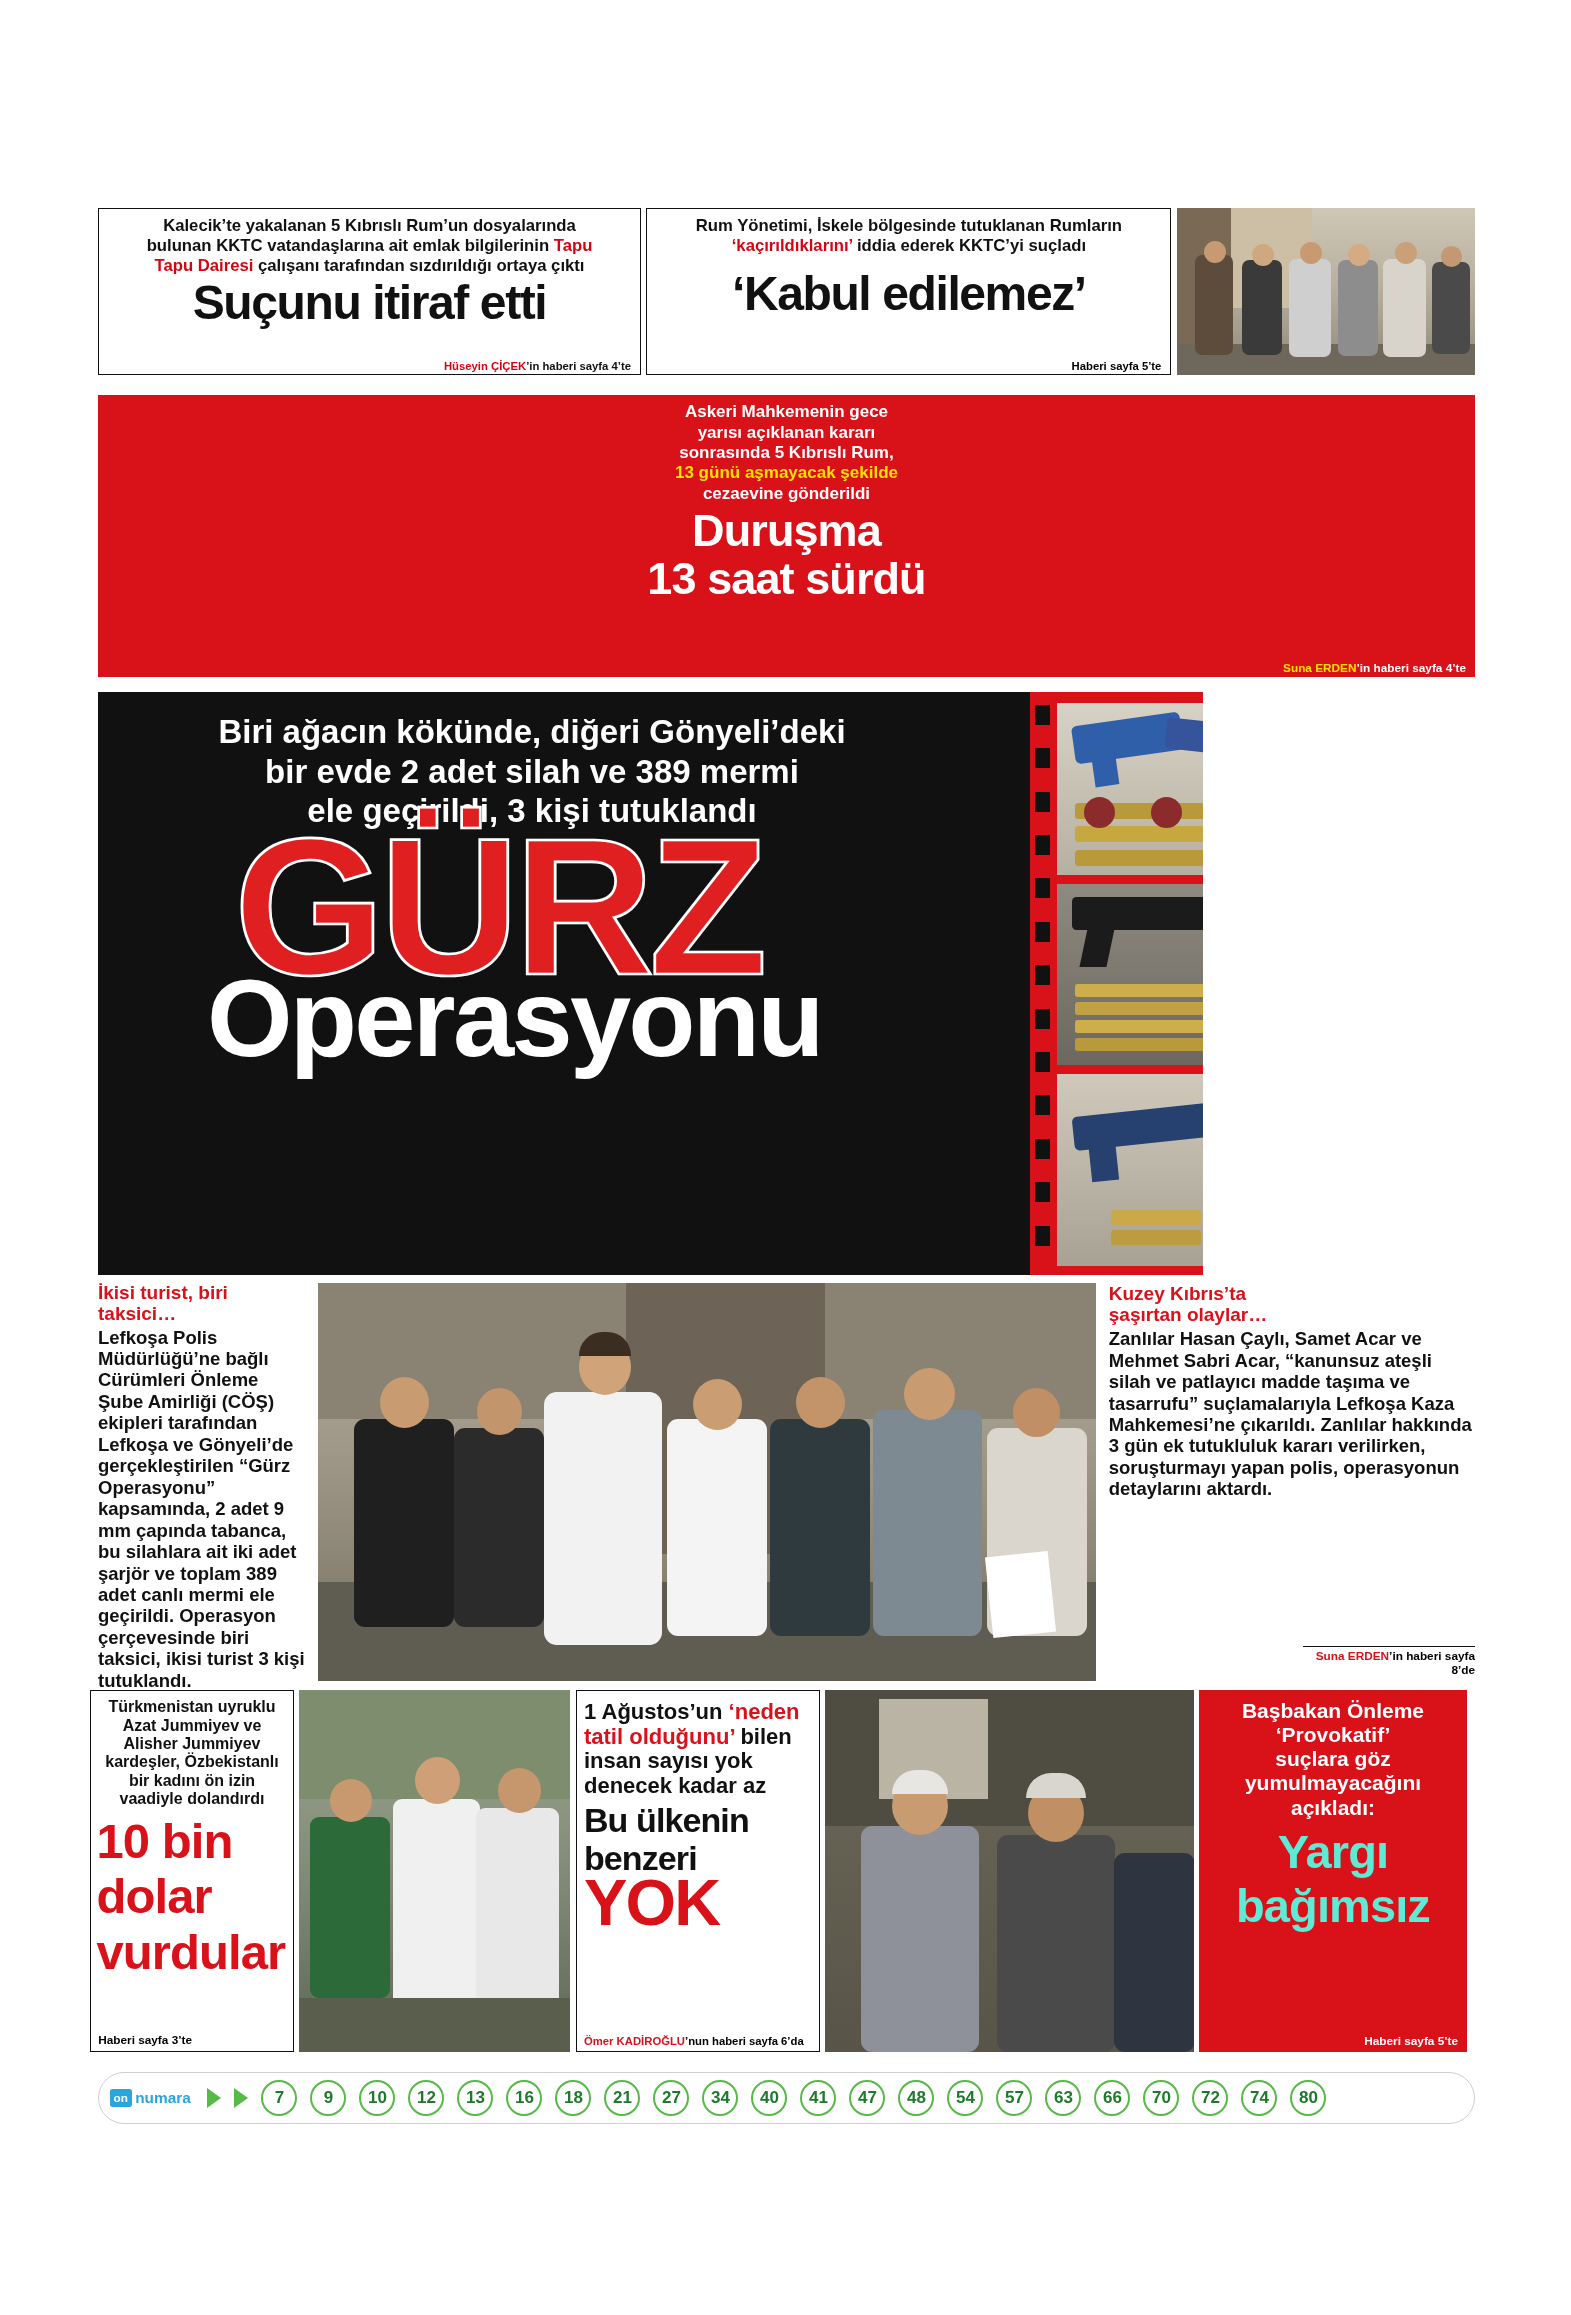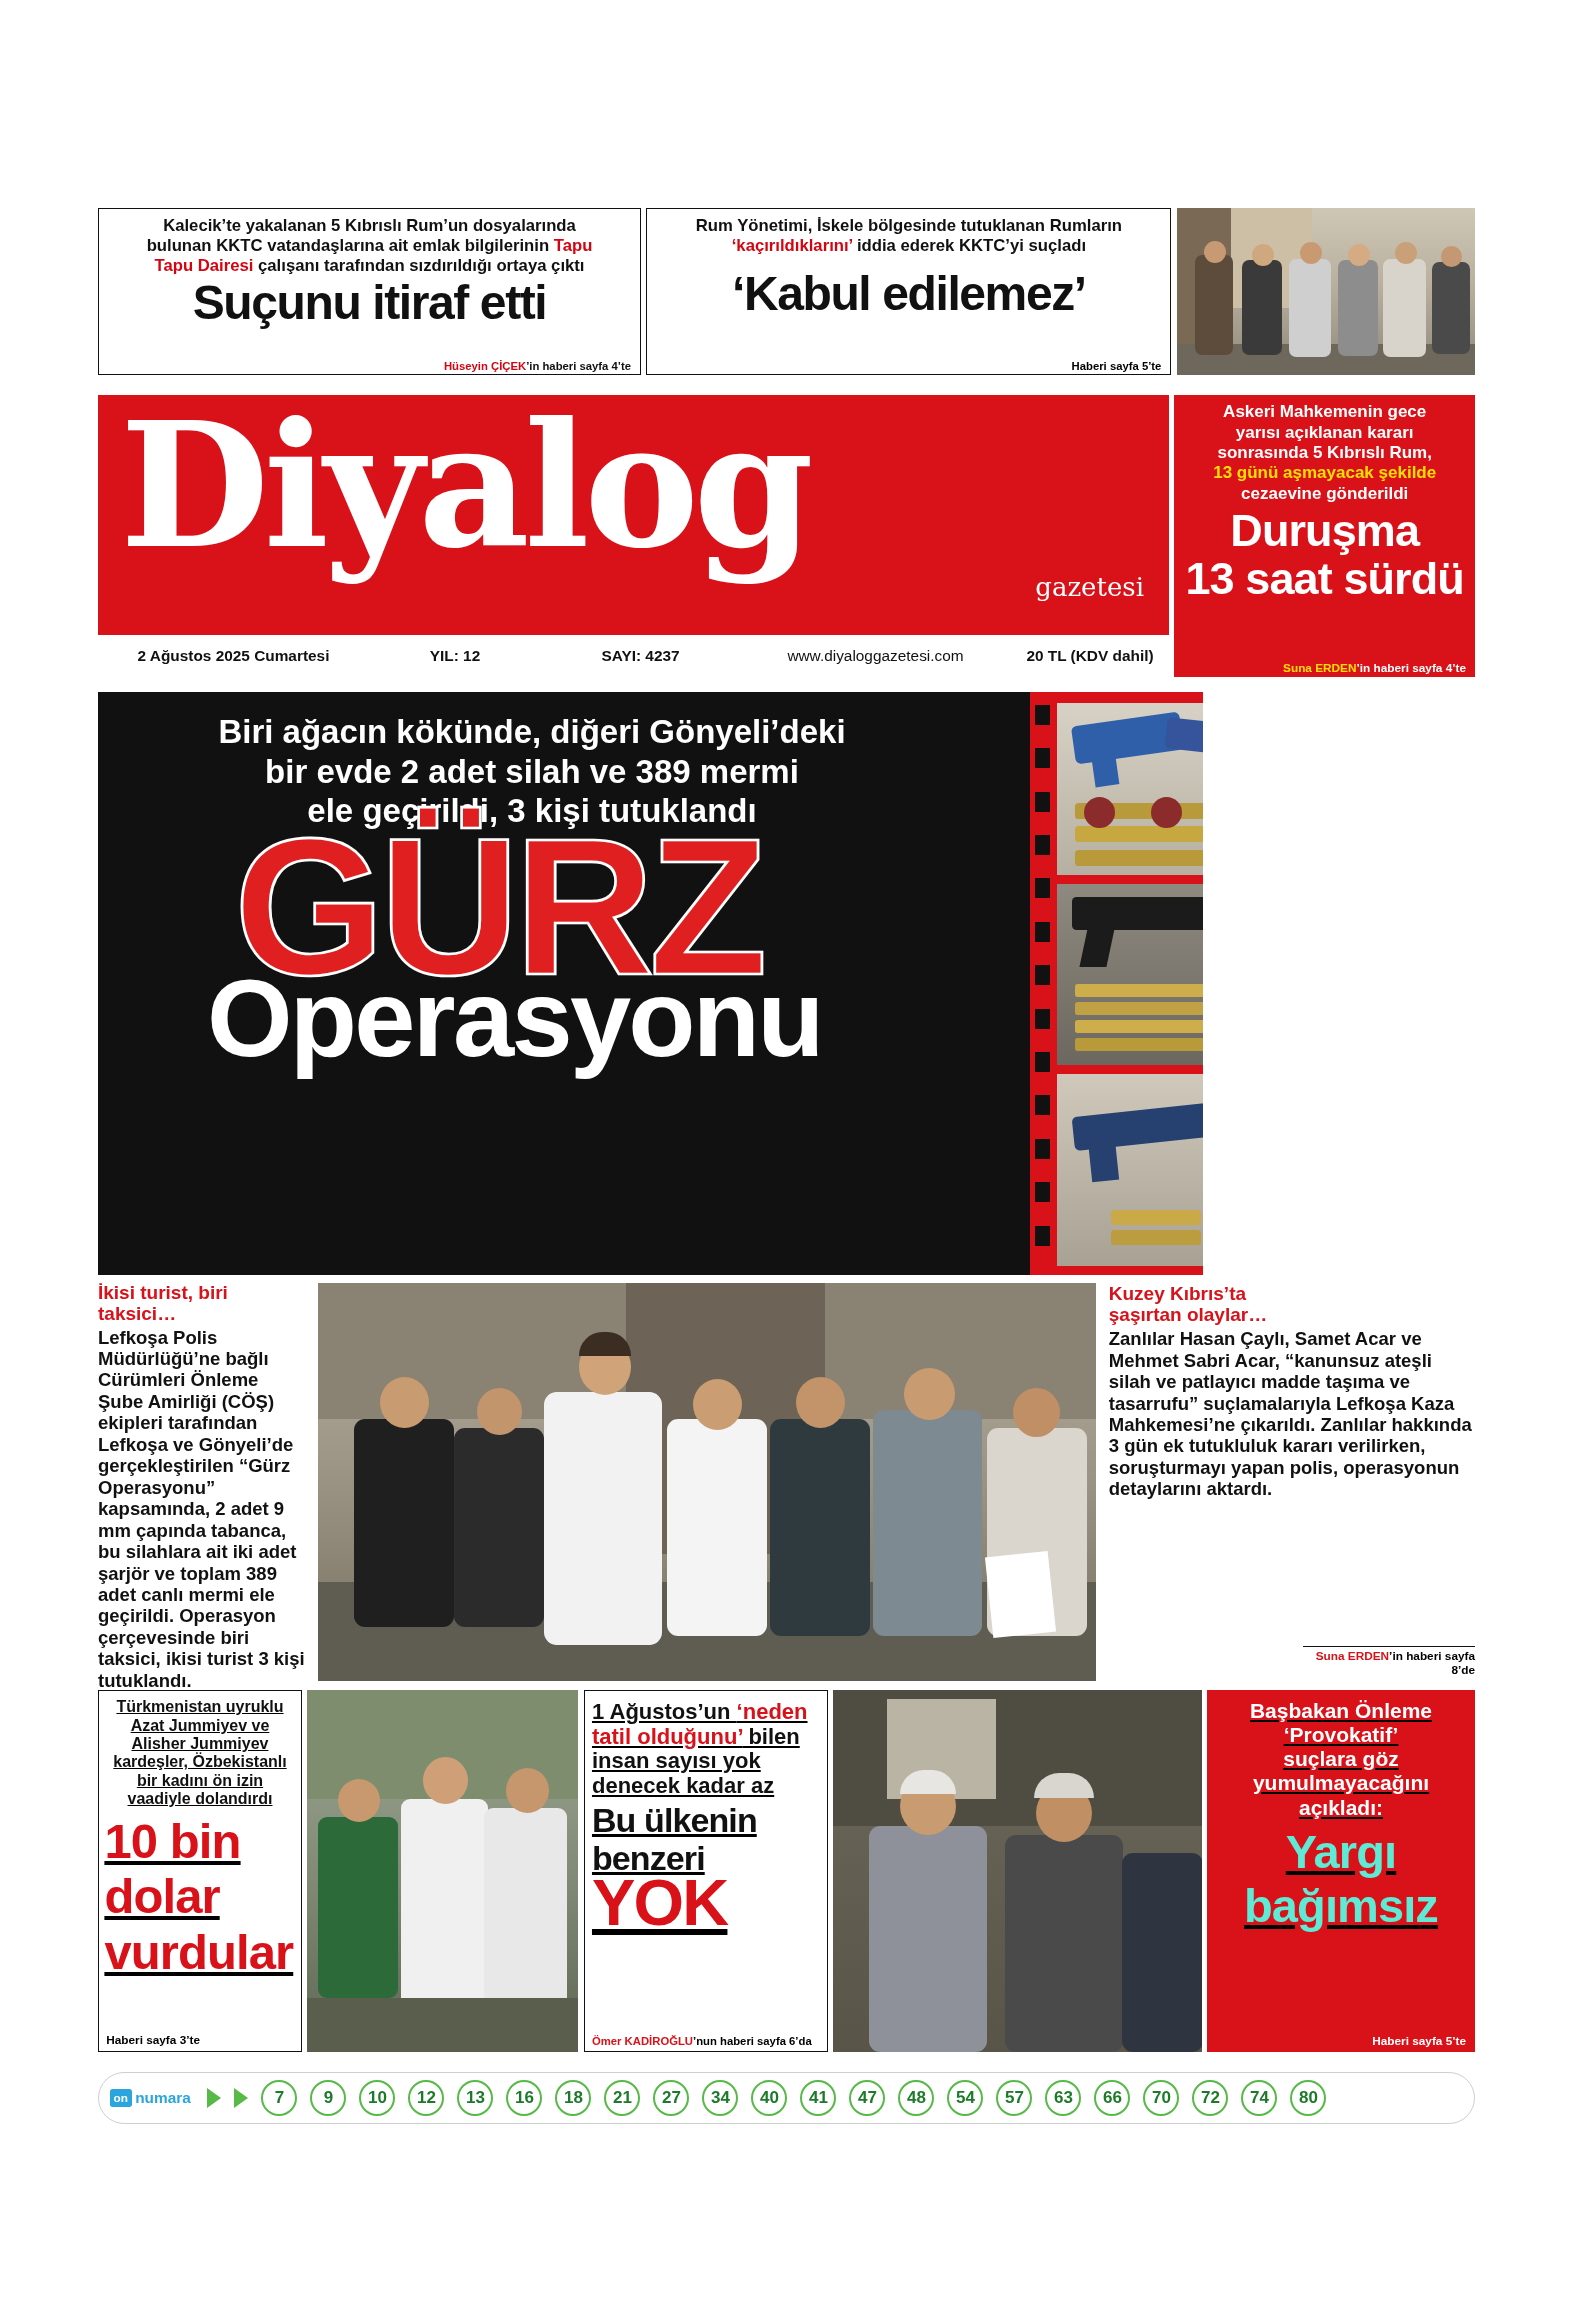--- a/index.html
+++ b/index.html
@@ -294,25 +294,24 @@
     text-align: right;
     border-top: 1.8px solid #111;
     padding-top: 2.7px;
     width: 172px;
   }
   .mid-right .byline .red { color: #d91119; }
 
   
   .bot-row {
     position: absolute;
-    left: 98px; top: 1690px;
+    left: 90px; top: 1690px;
     width: 1377px; height: 362px;
     display: flex;
     gap: 5.4px;
-    text-decoration: underline;
   }
   .bot-a {
     width: 204px;
     background: #ffffff;
     border: 1.8px solid #111;
     position: relative;
     padding: 7.2px 5.4px 3.6px 5.4px;
   }
   .bot-a .kick {
     font-size: 16px;
@@ -518,31 +517,20 @@
       <div class="figure head" style="left:171px;top:36px;width:22px;height:22px;background:#d4ab83;"></div>
       <div class="figure" style="left:206px;top:51px;width:43px;height:98px;background:#d8d4cc;border-radius:7.2px;"></div>
       <div class="figure head" style="left:218px;top:34px;width:22px;height:22px;background:#caa079;"></div>
       <div class="figure" style="left:255px;top:54px;width:38px;height:92px;background:#4a4a4a;border-radius:7.2px;"></div>
       <div class="figure head" style="left:264px;top:38px;width:21px;height:21px;background:#c49872;"></div>
     </div>
   </div>
 
   <div class="masthead">
 
-    <div class="mast-left">
-      <div class="mast-title">Diyalog</div>
-      <div class="mast-sub">gazetesi</div>
-      <div class="mast-info">
-        <span class="mi1">2 Ağustos 2025 Cumartesi</span>
-        <span class="mi2">YIL: 12</span>
-        <span class="mi3">SAYI: 4237</span>
-        <span class="mi4">www.diyaloggazetesi.com</span>
-        <span class="mi5">20 TL (KDV dahil)</span>
-      </div>
-    </div>
 
     <div class="mast-right">
       <div class="kicker">
         <div>Askeri Mahkemenin gece</div>
         <div>yarısı açıklanan kararı</div>
         <div>sonrasında 5 Kıbrıslı Rum,</div>
         <div class="yel">13 günü aşmayacak şekilde</div>
         <div>cezaevine gönderildi</div>
       </div>
       <div class="big">Duruşma</div>

